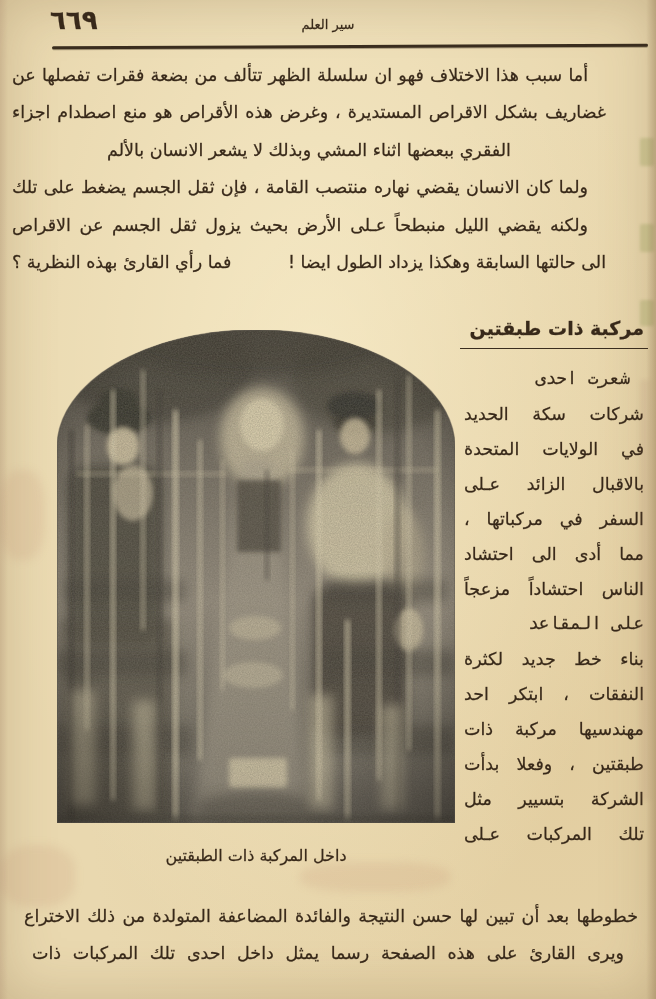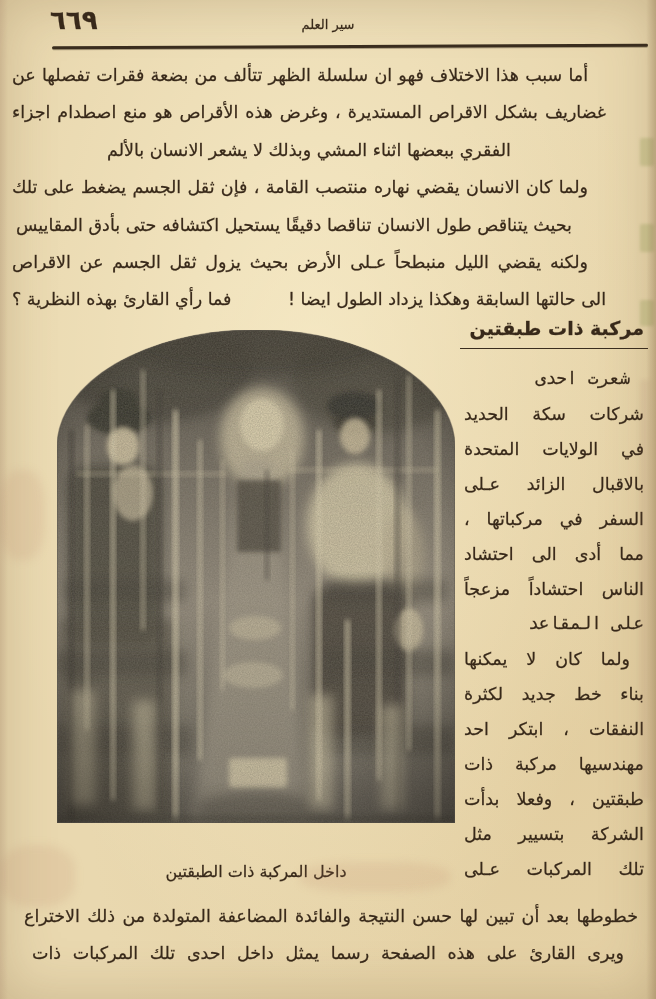--- a/index.html
+++ b/index.html
@@ -25,21 +25,21 @@
   .rule{position:absolute;top:45px;left:52px;right:8px;height:3px;background:#3a2d1e;border-radius:2px;transform:rotate(-0.25deg);box-shadow:0 1px 0 rgba(58,45,30,0.35);}
 
   .intro{position:absolute;top:57px;right:50px;width:594px;font-size:17.5px;}
   .line{height:37.4px;line-height:37.4px;overflow:hidden;text-align:justify;text-align-last:justify;}
   .line.indent{padding-right:18px;}
   .line.center{text-align:right;text-align-last:center;}
   .line.leftalign{text-align:left;text-align-last:left;padding-left:4px;}
   .line.splitline{display:flex;justify-content:space-between;}
 
   .photo{position:absolute;left:57px;top:330px;width:398px;height:493px;}
-  .caption{position:absolute;left:57px;top:846px;width:398px;text-align:center;font-size:16px;margin-top:16px;}
+  .caption{position:absolute;left:57px;top:846px;width:398px;text-align:center;font-size:16px;}
 
   .heading{position:absolute;top:317px;right:8px;font-size:19px;font-weight:bold;
     border-bottom:1.5px solid #3a2d1e;padding:0 4px 9px 10px;}
   .column{position:absolute;top:362px;right:12px;width:180px;font-size:17.5px;}
   .cl{height:35px;line-height:35px;overflow:hidden;text-align:justify;text-align-last:justify;}
   .cl.first{padding-right:14px;}
   .cl.short{text-align-last:right;font-family:Liberation Mono, monospace;}
 
   .footer1{position:absolute;top:898px;left:24px;width:614px;font-size:17.5px;height:36px;line-height:36px;overflow:hidden;text-align:justify;text-align-last:justify;}
   .footer2{position:absolute;top:935px;left:32px;width:592px;font-size:17.5px;height:36px;line-height:36px;overflow:hidden;text-align:justify;text-align-last:justify;}
@@ -56,40 +56,38 @@
 
   <div class="pagenum">٦٦٩</div>
   <div class="jtitle">سير العلم</div>
   <div class="rule"></div>
 
   <div class="intro">
     <div class="line indent">أما سبب هذا الاختلاف فهو ان سلسلة الظهر تتألف من بضعة فقرات تفصلها عن بعضها</div>
     <div class="line">غضاريف بشكل الاقراص المستديرة ، وغرض هذه الأقراص هو منع اصطدام اجزاء العمود</div>
     <div class="line center">الفقري ببعضها اثناء المشي وبذلك لا يشعر الانسان بالألم</div>
     <div class="line indent">ولما كان الانسان يقضي نهاره منتصب القامة ، فإن ثقل الجسم يضغط على تلك الاقراص</div>
-    <div class="line leftalign">بحيث يتناقص طول الانسان تناقصا دقيقًا يستحيل اكتشافه حتى بأدق المقاييس</div>
     <div class="line indent">ولكنه يقضي الليل منبطحاً عـلى الأرض بحيث يزول ثقل الجسم عن الاقراص وتعود</div>
     <div class="line splitline">
       <span>الى حالتها السابقة وهكذا يزداد الطول ايضا !</span>
       <span>فما رأي القارئ بهذه النظرية ؟</span>
     </div>
   </div>
 
   <div class="heading">مركبة ذات طبقتين</div>
 
   <div class="column">
     <div class="cl first short">شعرت احدى</div>
     <div class="cl">شركات سكة الحديد</div>
     <div class="cl">في الولايات المتحدة</div>
     <div class="cl">بالاقبال الزائد عـلى</div>
     <div class="cl">السفر في مركباتها ،</div>
     <div class="cl">مما أدى الى احتشاد</div>
     <div class="cl">الناس احتشاداً مزعجاً</div>
     <div class="cl short">على المقاعد</div>
-    <div class="cl first">ولما كان لا يمكنها</div>
     <div class="cl">بناء خط جديد لكثرة</div>
     <div class="cl">النفقات ، ابتكر احد</div>
     <div class="cl">مهندسيها مركبة ذات</div>
     <div class="cl">طبقتين ، وفعلا بدأت</div>
     <div class="cl">الشركة بتسيير مثل</div>
     <div class="cl">تلك المركبات عـلى</div>
   </div>
 
   <svg class="photo" viewBox="0 0 398 493" preserveAspectRatio="none">
     <defs>

